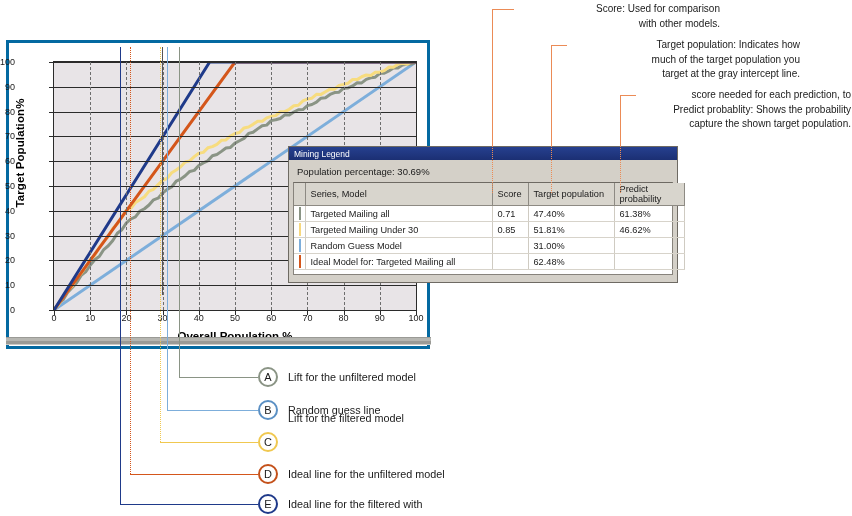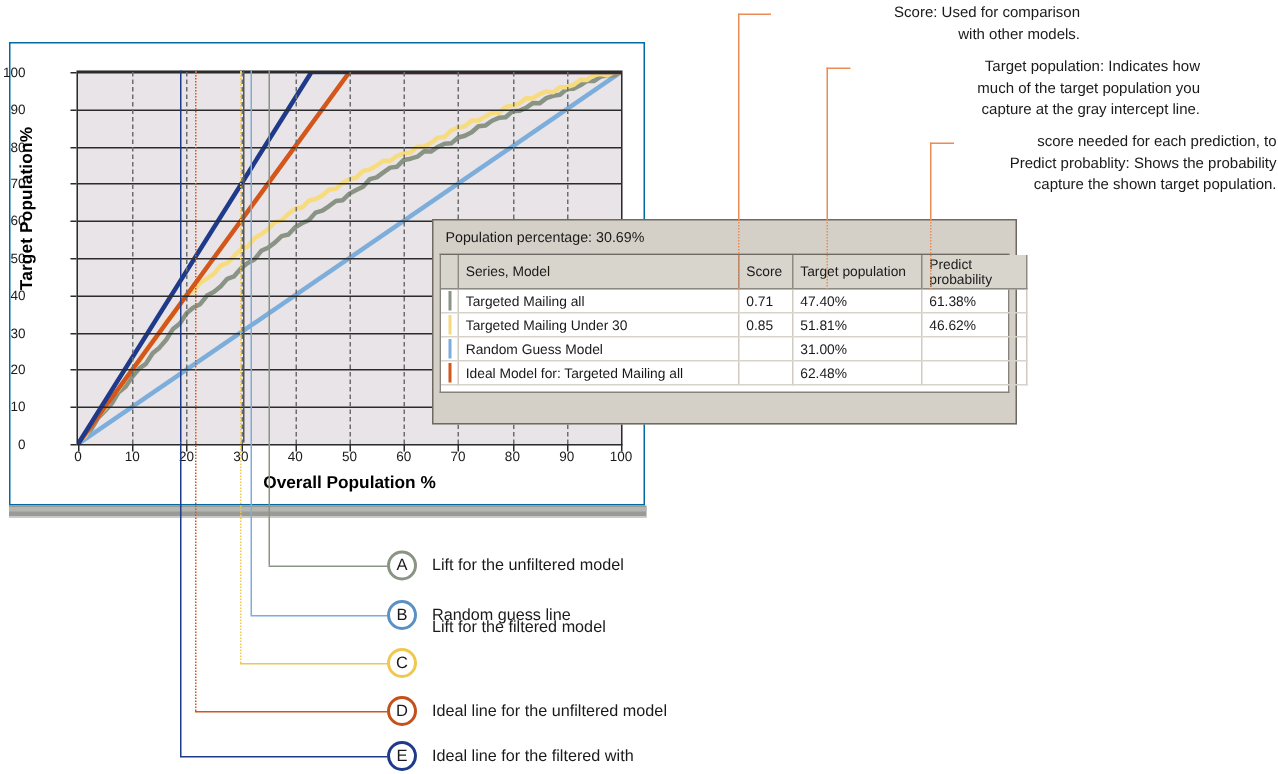--- a/index.html
+++ b/index.html
@@ -7,24 +7,24 @@
     margin: 0; padding: 0;
     width: 852px; height: 516px;
     background: #ffffff;
     font-family: "Liberation Sans", sans-serif;
     overflow: hidden;
   }
   #root { position: relative; width: 852px; height: 516px; }
 
   
   .chart-window {
-    position: absolute; left: 6px; top: 28px;
+    position: absolute; left: 6px; top: 40px;
     width: 424px; height: 309px;
     background: #ffffff;
-    border: 1px solid #0369a1;
+    border: 3px solid #0369a1;
     box-sizing: border-box;
   }
   .chart-shadow {
     position: absolute; left: 6px; top: 337px;
     width: 425px; height: 7px;
     background: #9a9a96;
     border-bottom: 1px solid #c9c9c5;
   }
   .chart-shadow-inner {
     position: absolute; left: 6px; top: 338px;
@@ -319,20 +319,21 @@
       <div class="intercept" style="left: 162.134px; top: 47px; height: 248px; border-left: 1.5px solid rgb(85, 85, 85);"></div>
       <div class="intercept" style="left: 166.84px; top: 47px; height: 248px; border-left: 1.5px solid rgb(125, 174, 219);"></div>
       <div class="cline" style="position: absolute; left: 166.84px; top: 295px; height: 115px; border-left: 1.5px solid rgb(125, 174, 219);"></div>
       <div class="cline" style="position: absolute; left: 166.84px; top: 410px; width: 91.16px; border-top: 1.5px solid rgb(125, 174, 219);"></div>
       <div class="intercept" style="left: 179.148px; top: 47px; height: 248px; border-left: 1.5px solid rgb(138, 148, 133);"></div>
       <div class="cline" style="position: absolute; left: 179.148px; top: 295px; height: 82px; border-left: 1.5px solid rgb(138, 148, 133);"></div>
       <div class="cline" style="position: absolute; left: 179.148px; top: 377px; width: 78.852px; border-top: 1.5px solid rgb(138, 148, 133);"></div>
     </div>
 
   <div class="legend-panel">
+    <div class="legend-titlebar">Mining Legend</div>
     <div class="legend-subtitle">Population percentage: 30.69%</div>
     <div class="legend-table">
       <table class="lt">
         <thead>
           <tr>
             <th class="sw-head"></th>
             <th class="c-series">Series, Model</th>
             <th class="c-score">Score</th>
             <th class="c-target">Target population</th>
             <th class="c-prob">Predict probability</th>
@@ -384,21 +385,21 @@
     <div>Score: Used for comparison</div>
     <div>with other models.</div>
   </div>
   <div class="leader leader-h" style="left:492px; top:9px; width:22px;"></div>
   <div class="leader leader-v" style="left:492px; top:9px; height:137px;"></div>
   <div class="leader leader-v-dot" style="left:492px; top:146px; height:47px; z-index:21;"></div>
 
   <div class="anno" style="left:570px; top:38px; width:230px;">
     <div>Target population: Indicates how</div>
     <div>much of the target population you</div>
-    <div>capture at the gray intercept line.</div>
+    <div>target at the gray intercept line.</div>
   </div>
   <div class="leader leader-h" style="left:551px; top:45px; width:16px;"></div>
   <div class="leader leader-v" style="left:551px; top:45px; height:101px;"></div>
   <div class="leader leader-v-dot" style="left:551px; top:146px; height:47px; z-index:21;"></div>
 
   <div class="anno" style="left:639px; top:88px; width:212px;">
     <div>score needed for each prediction, to</div>
     <div>Predict probablity: Shows the probability</div>
     <div>capture the shown target population.</div>
   </div>

